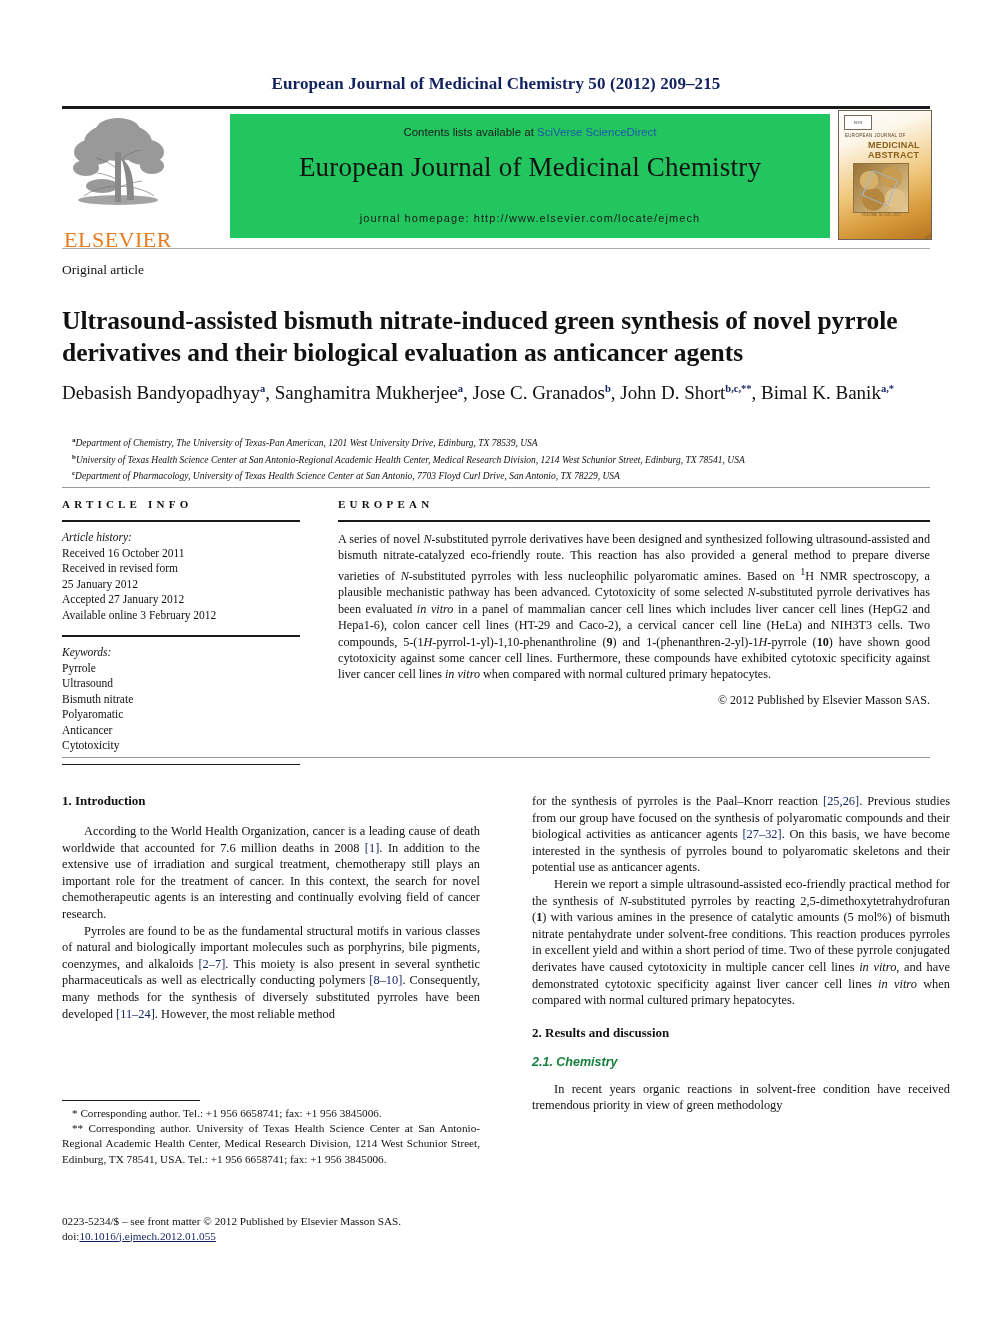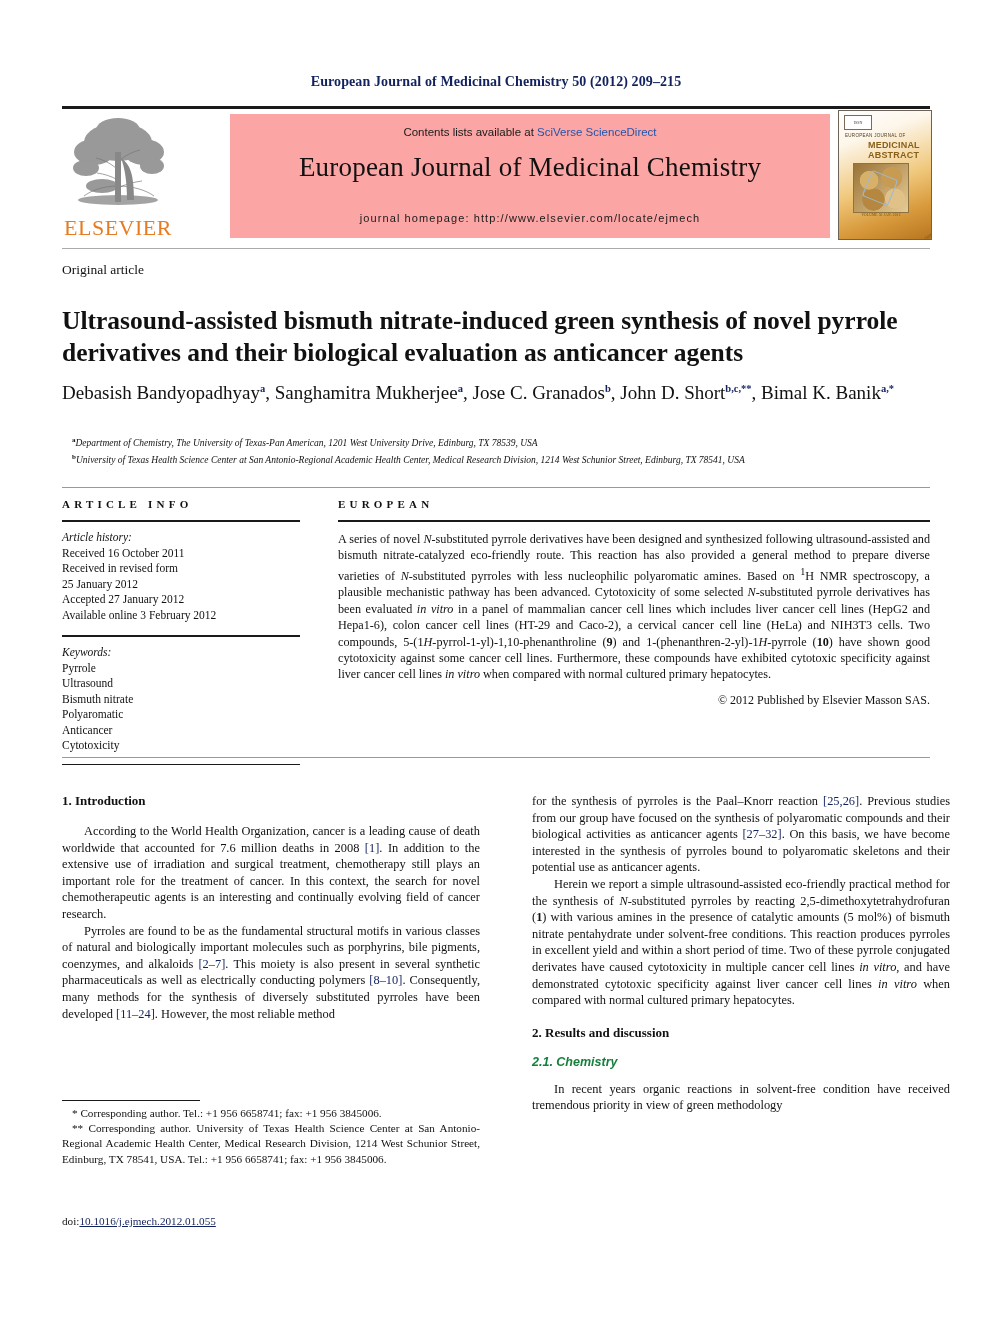--- a/index.html
+++ b/index.html
@@ -23,21 +23,21 @@
   }
 
   
   .running-head {
     position: absolute;
     left: 0; top: 74px;
     width: 992px;
     text-align: center;
     font-family: "Liberation Serif", serif;
     font-weight: bold;
-    font-size: 14px;
+    font-size: 17px;
     color: #12225e;
     letter-spacing: 0.1px;
   }
 
   
   .masthead {
     position: absolute;
     left: 62px; top: 106px;
     width: 868px;
     height: 132px;
@@ -57,35 +57,35 @@
   }
   .tree-box {
     position: absolute;
     left: 2px; top: 0;
     width: 108px;
     height: 98px;
     overflow: hidden;
   }
   .elsevier-word {
     position: absolute;
-    left: 0; top: 104px;
+    left: 0; top: 116px;
     width: 112px;
     text-align: center;
     font-family: "Liberation Serif", serif;
     font-size: 22px;
     letter-spacing: 0.5px;
     color: #e87b20;
     line-height: 24px;
   }
   .hdr-band {
     position: absolute;
     left: 168px; top: 8px;
     width: 600px;
     height: 124px;
-    background: #fca5a5;
+    background: #22c55e;
   }
   .contents-line {
     position: absolute;
     left: 0; top: 12px;
     width: 600px;
     text-align: center;
     font-family: "Liberation Sans", sans-serif;
     font-size: 11.5px;
     color: #1a1a1a;
   }
@@ -470,20 +470,23 @@
   <div class="article-type">Original article</div>
   <h1 class="article-title">Ultrasound-assisted bismuth nitrate-induced green synthesis of novel pyrrole derivatives and their biological evaluation as anticancer agents</h1>
   <div class="authors">Debasish Bandyopadhyay<sup>a</sup>, Sanghamitra Mukherjee<sup>a</sup>, Jose C. Granados<sup>b</sup>, John D. Short<sup>b,c,**</sup>, Bimal K. Banik<sup>a,*</sup></div>
   <div class="affiliations">
     <div>
       <sup>a</sup><span>Department of Chemistry, The University of Texas-Pan American, 1201 West University Drive, Edinburg, TX 78539, USA</span>
     </div>
     <div>
       <sup>b</sup><span>University of Texas Health Science Center at San Antonio-Regional Academic Health Center, Medical Research Division, 1214 West Schunior Street, Edinburg, TX 78541, USA</span>
     </div>
+    <div>
+      <sup>c</sup><span>Department of Pharmacology, University of Texas Health Science Center at San Antonio, 7703 Floyd Curl Drive, San Antonio, TX 78229, USA</span>
+    </div>
   </div>
 
   <div class="info-rule-top"></div>
 
   <div class="info-col">
     <div class="sec-label">ARTICLE INFO</div>
     <div class="thin-rule"></div>
     <div class="history">
       <span class="it">Article history:</span><br>
       <span>Received 16 October 2011</span><br>
@@ -528,16 +531,17 @@
     <p class="body">In recent years organic reactions in solvent-free condition have received tremendous priority in view of green methodology</p>
   </div>
 
   <div class="foot-rule"></div>
   <div class="footnotes">
     <div class="fn">* Corresponding author. Tel.: +1 956 6658741; fax: +1 956 3845006.</div>
     <div class="fn">** Corresponding author. University of Texas Health Science Center at San Antonio-Regional Academic Health Center, Medical Research Division, 1214 West Schunior Street, Edinburg, TX 78541, USA. Tel.: +1 956 6658741; fax: +1 956 3845006.</div>
   </div>
 
   <div class="imprint">
+    <div>0223-5234/$ – see front matter © 2012 Published by Elsevier Masson SAS.</div>
     <div><span>doi:</span><a href="#" class="doi-link">10.1016/j.ejmech.2012.01.055</a></div>
   </div>
 
 </div>
 
 </body></html>

